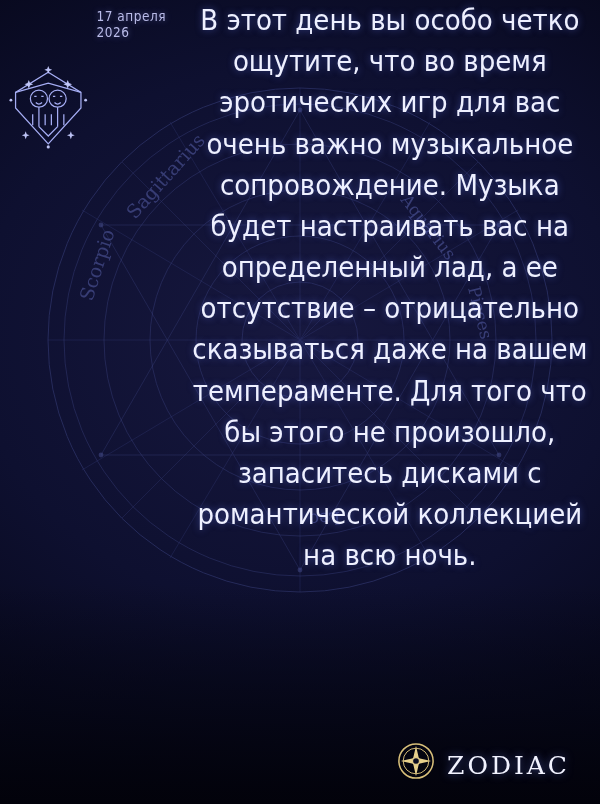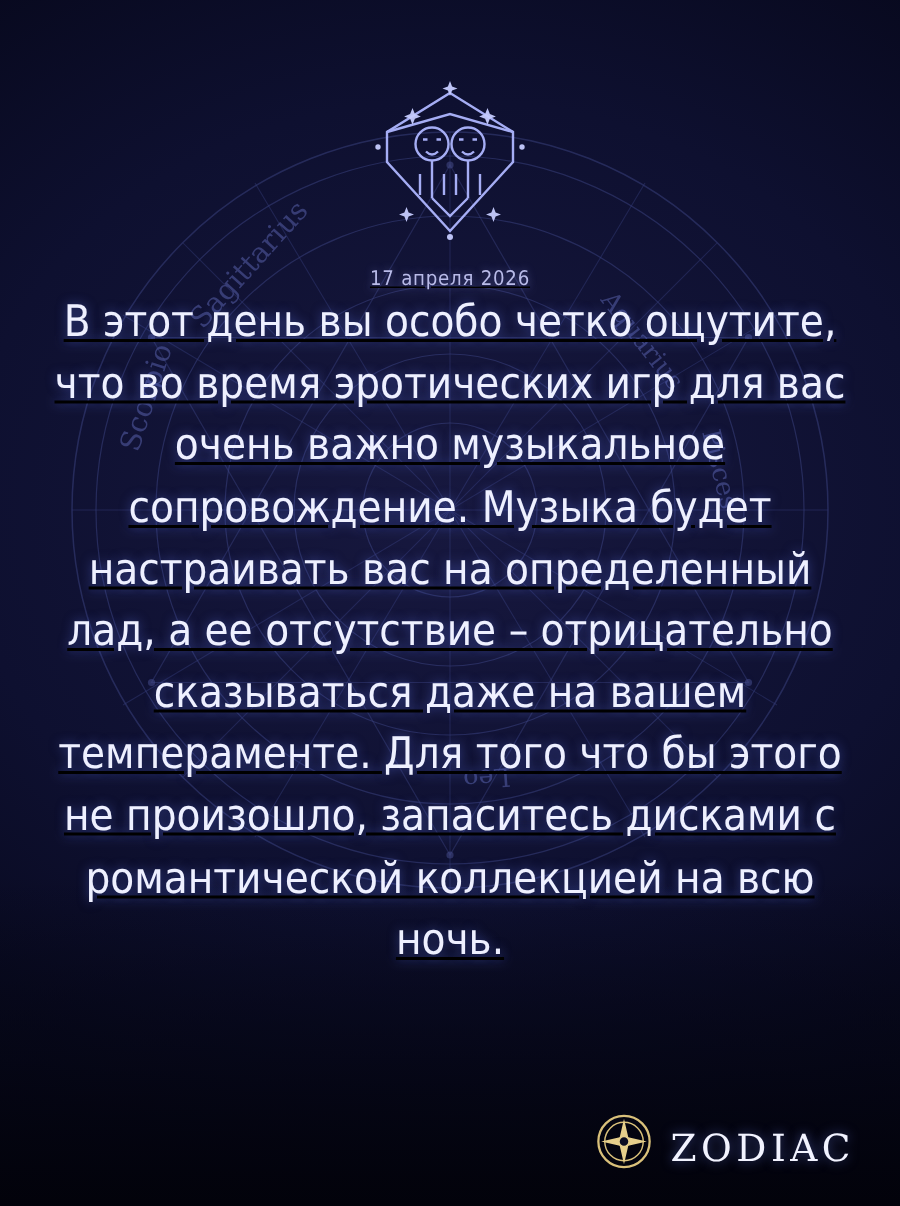--- a/index.html
+++ b/index.html
@@ -38,23 +38,22 @@
     background: linear-gradient(to top, rgba(2,2,10,0.96) 0%, rgba(4,5,18,0.7) 45%, rgba(8,9,28,0) 100%);
     pointer-events: none;
   }
 
   .content {
     position: relative;
     z-index: 3;
     width: 100%;
     height: 100%;
     display: flex;
-    flex-direction: column;
-    align-items: center;
-    text-decoration: underline;
+    flex-direction: row;
+    align-items: flex-start;
   }
 
   .emblem {
     margin-top: 46px;
     width: 124px;
     height: 124px;
   }
   .emblem svg { display:block; width:100%; height:100%; }
 
   .date {

